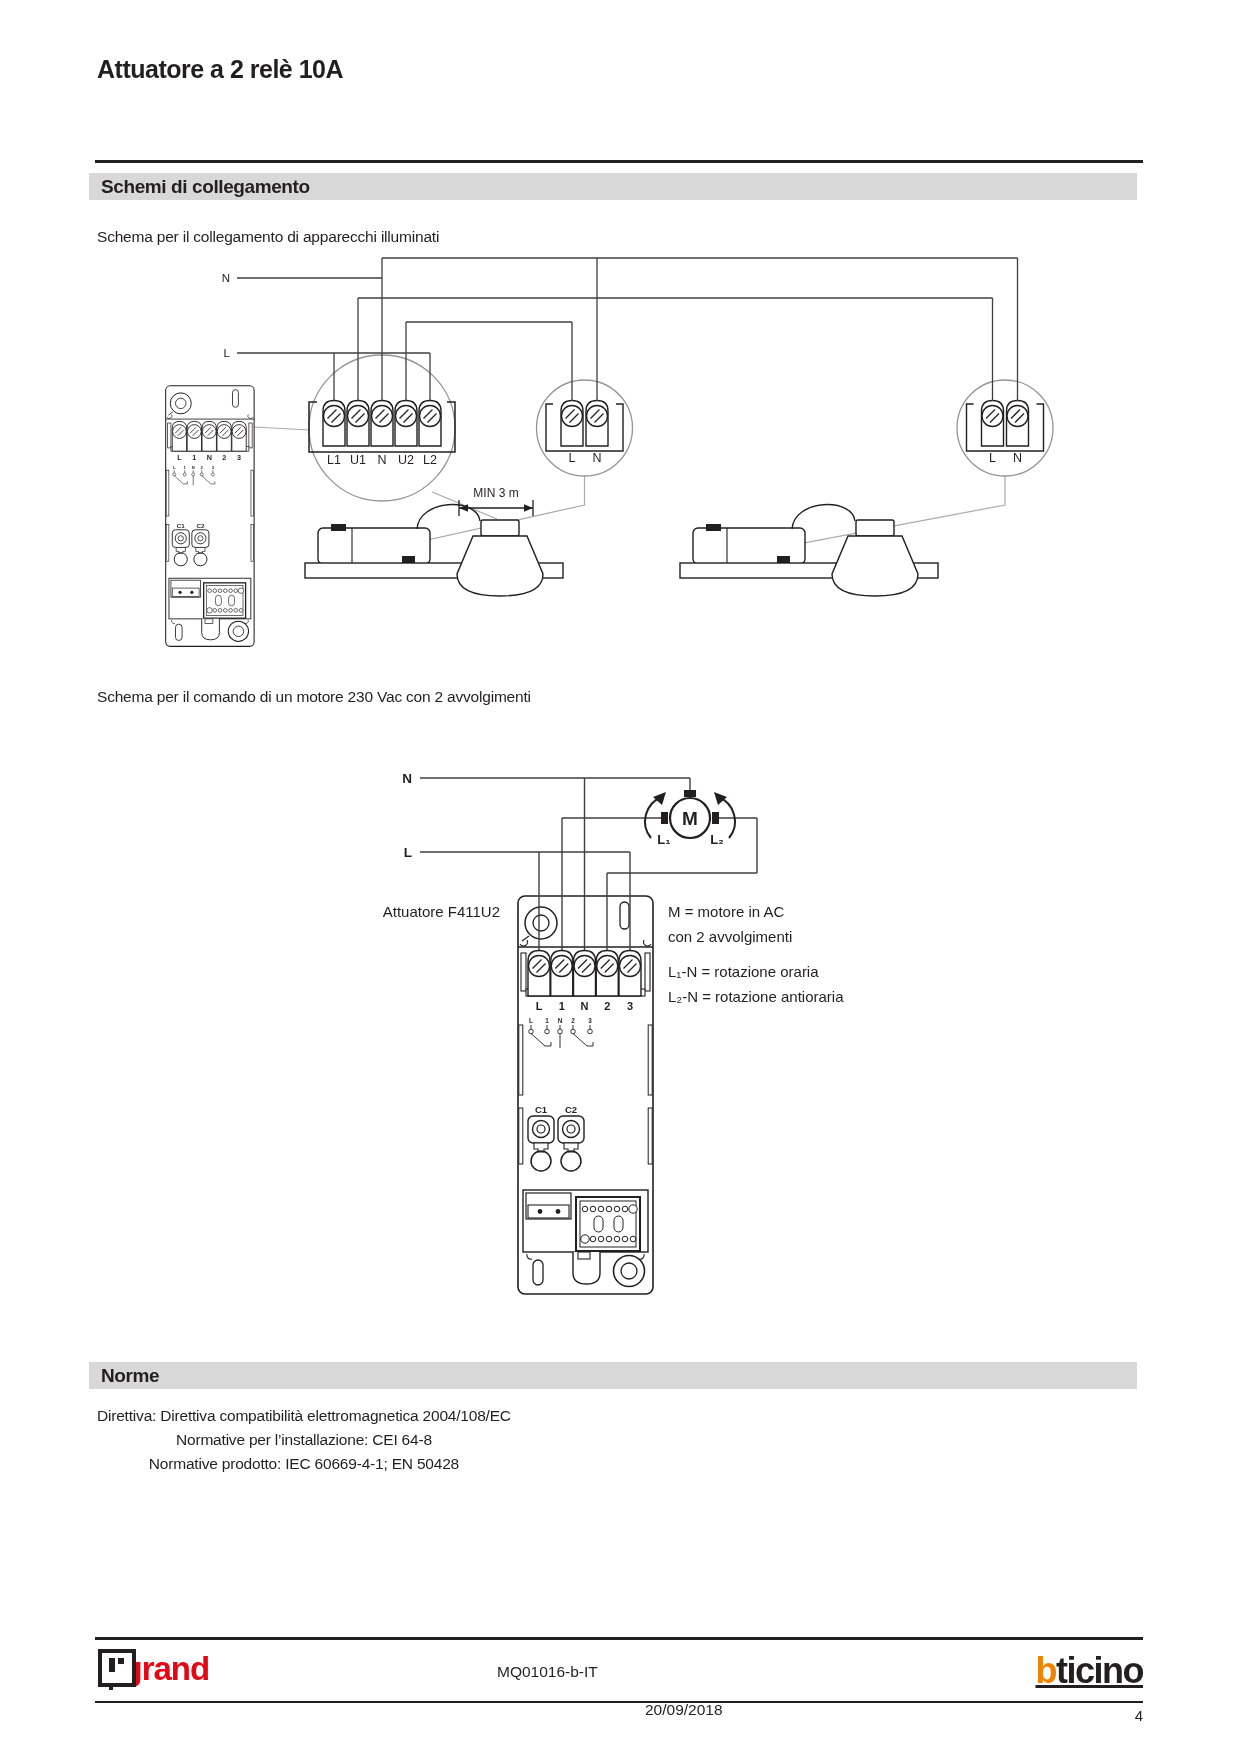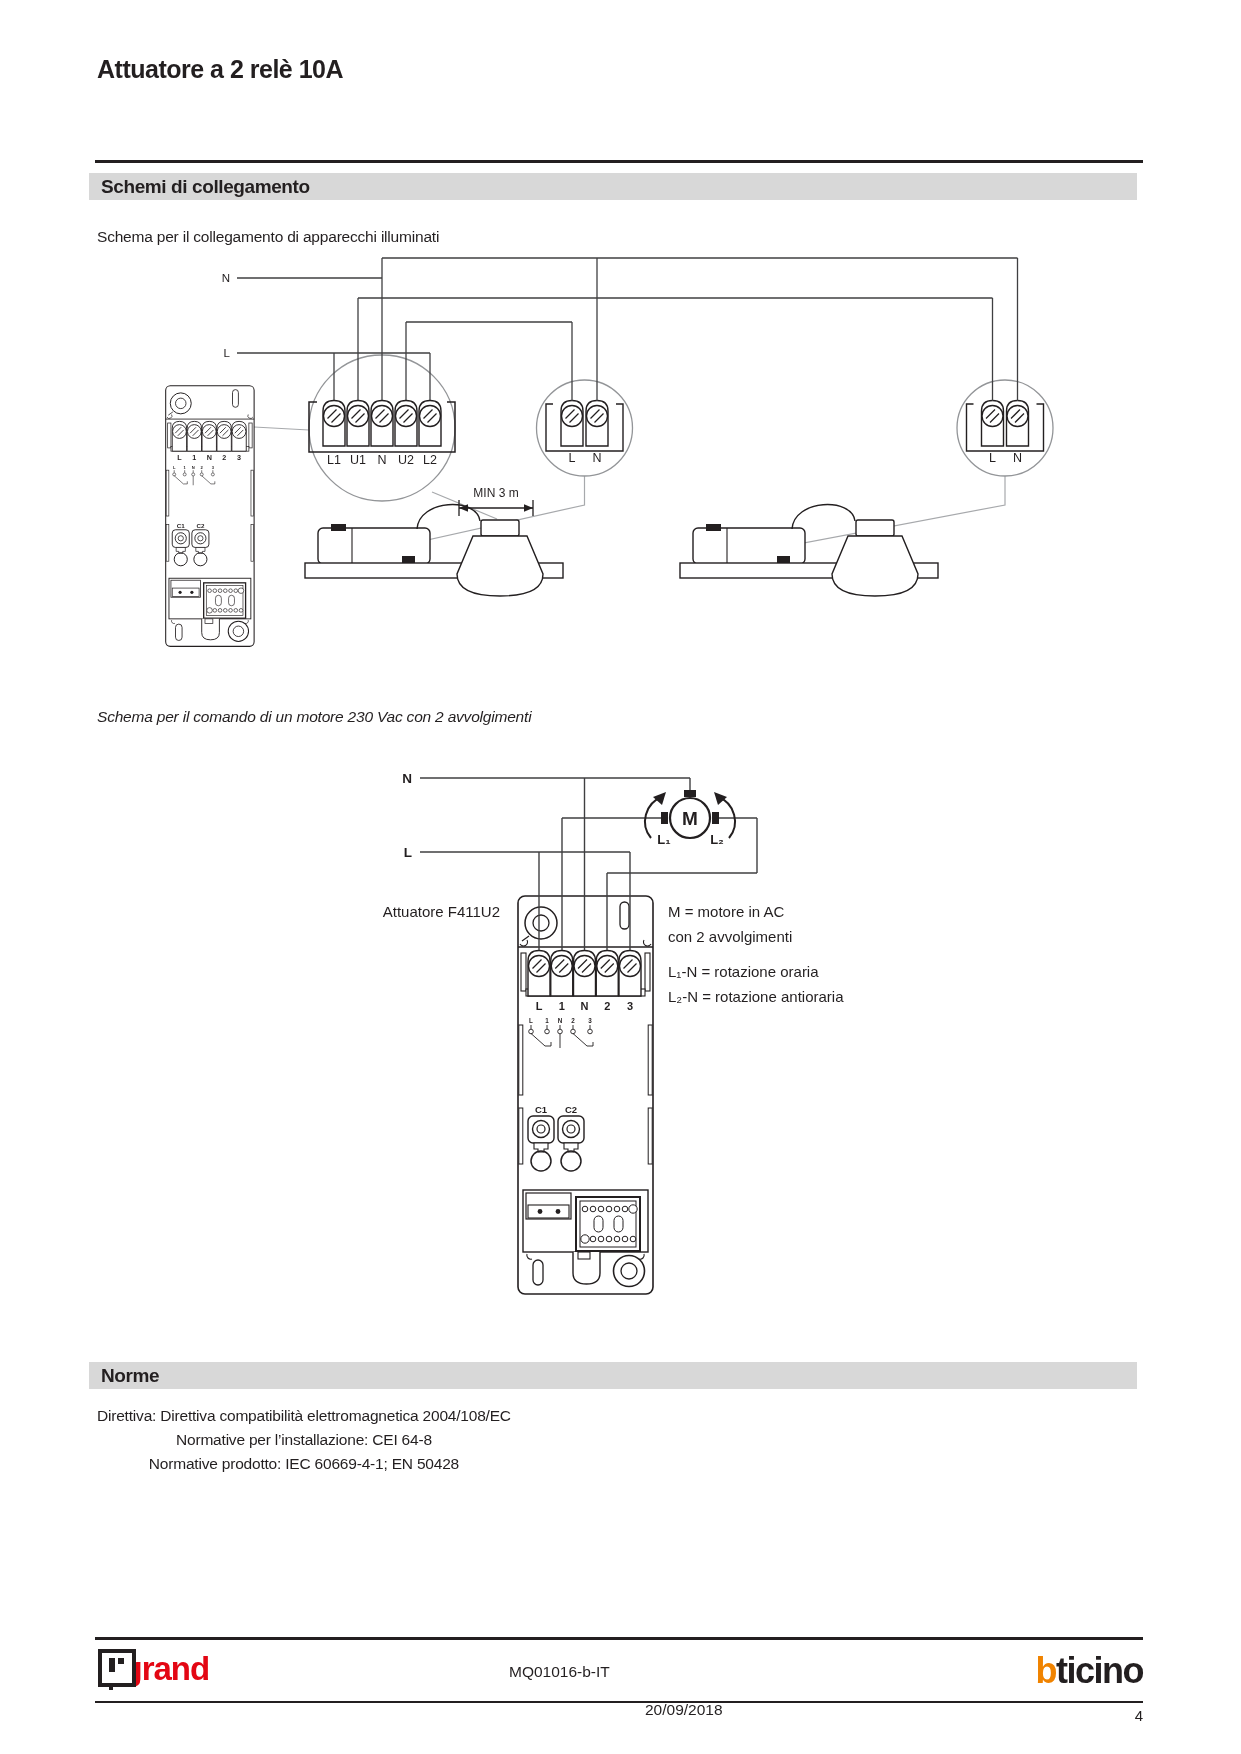--- a/index.html
+++ b/index.html
@@ -9,31 +9,31 @@
   .page-title{left:97px;top:55px;font-size:25px;font-weight:bold;letter-spacing:-0.5px;}
   .product-code{left:0;top:58px;width:1143px;text-align:right;font-size:21px;font-weight:bold;letter-spacing:-0.3px;}
   .rule{left:95px;width:1048px;background:#231f20;}
   .rule-header{top:160px;height:3px;}
   .graybar{left:89px;width:1048px;height:27px;background:#d8d8d8;}
   .graybar span{display:block;padding:3px 0 0 12px;font-size:19px;font-weight:bold;letter-spacing:-0.4px;}
   .bar-schemi{top:173px;}
   .bar-norme{top:1362px;}
   .caption{left:97px;font-size:15.5px;letter-spacing:-0.2px;}
   .cap1{top:228px;}
-  .cap2{top:708px;font-style:italic;}
+  .cap2{top:688px;}
   .norme-lines{left:97px;top:1404px;font-size:15.5px;line-height:24px;letter-spacing:-0.2px;text-align:center;}
   svg{position:absolute;left:0;}
   svg text{font-family:"Liberation Sans", sans-serif;fill:#231f20;}
   .footer-rule1{top:1637px;height:2.5px;}
   .footer-rule2{top:1701px;height:1.5px;}
   .legrand{left:97px;top:1650px;display:flex;align-items:center;gap:8px;}
   .legrand-word{color:#e30613;font-size:33px;font-weight:bold;letter-spacing:-1px;}
-  .footer-ref{left:509px;top:1663px;font-size:15.5px;}
+  .footer-ref{left:497px;top:1663px;font-size:15.5px;}
   .footer-date{left:645px;top:1663px;font-size:15.5px;margin-top:38px;}
-  .bticino{right:98px;top:1650px;font-size:36px;font-weight:bold;letter-spacing:-1.5px;}
+  .bticino{right:98px;top:1650px;font-size:36px;font-weight:bold;letter-spacing:-1.5px;text-decoration:underline;}
   .bticino .b{color:#f08300;}
   .page-number{left:0;top:1707px;width:1143px;text-align:right;font-size:15px;}
 </style>
 </head>
 <body>
 
 <div class="page">
 
   <div class="abs page-title">Attuatore a 2 relè 10A</div>
   <div class="abs rule rule-header"></div>

